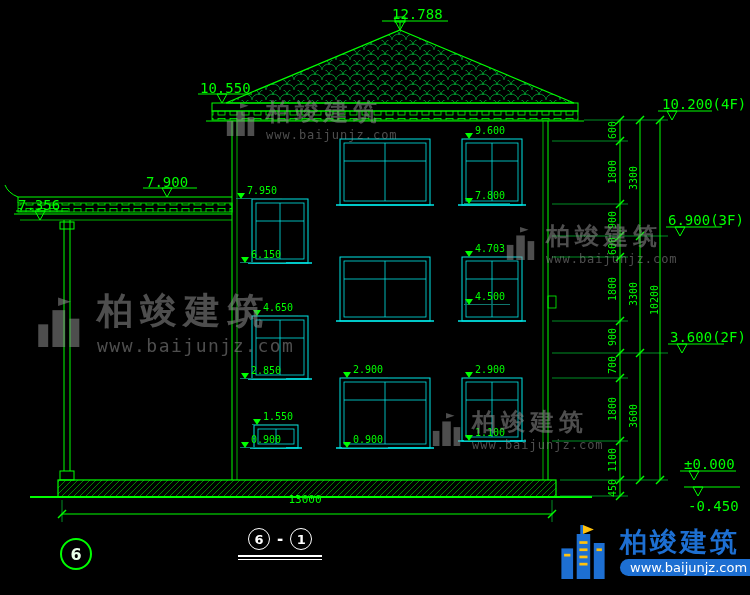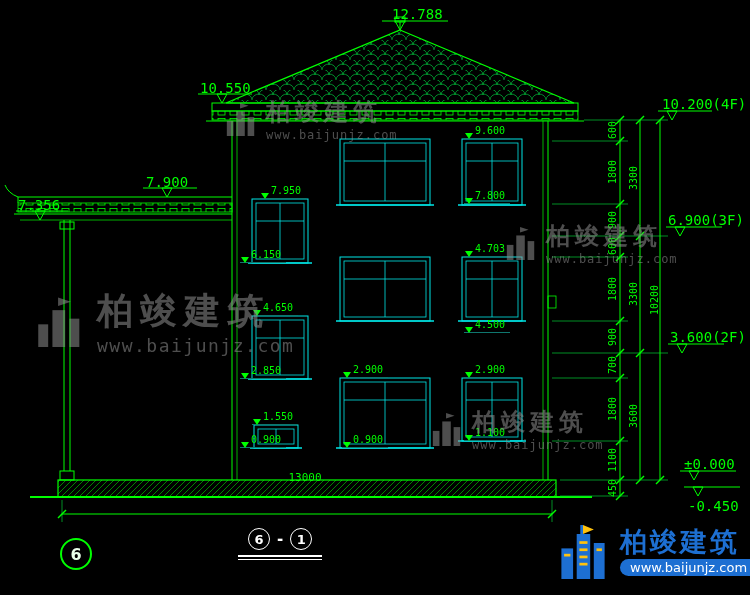--- a/index.html
+++ b/index.html
@@ -228,51 +228,51 @@
   <span class="lvl" style="left:200px;top:81px">10.550</span>
   <span class="lvl" style="left:146px;top:175px">7.900</span>
   <span class="lvl" style="left:18px;top:198px">7.356</span>
 
   <span class="lvl" style="left:662px;top:97px">10.200(4F)</span>
   <span class="lvl" style="left:668px;top:213px">6.900(3F)</span>
   <span class="lvl" style="left:670px;top:330px">3.600(2F)</span>
   <span class="lvl" style="left:684px;top:457px">±0.000</span>
   <span class="lvl" style="left:688px;top:499px">-0.450</span>
 
-  <span class="wlvl" style="left:260px;top:186px">7.950</span>
+  <span class="wlvl" style="left:236px;top:186px">7.950</span>
   <span class="wlvl" style="left:240px;top:250px">6.150</span>
   <span class="wlvl" style="left:252px;top:303px">4.650</span>
   <span class="wlvl" style="left:240px;top:366px">2.850</span>
   <span class="wlvl" style="left:252px;top:412px">1.550</span>
   <span class="wlvl" style="left:240px;top:435px">0.900</span>
   <span class="wlvl" style="left:342px;top:365px">2.900</span>
   <span class="wlvl" style="left:342px;top:435px">0.900</span>
   <span class="wlvl" style="left:464px;top:126px">9.600</span>
   <span class="wlvl" style="left:464px;top:191px">7.800</span>
   <span class="wlvl" style="left:464px;top:244px">4.703</span>
-  <span class="wlvl" style="left:464px;top:320px">4.500</span>
+  <span class="wlvl" style="left:464px;top:292px">4.500</span>
   <span class="wlvl" style="left:464px;top:365px">2.900</span>
   <span class="wlvl" style="left:464px;top:428px">1.100</span>
 
   <span class="vdim" style="left:613px;top:130px">600</span>
   <span class="vdim" style="left:613px;top:172px">1800</span>
   <span class="vdim" style="left:613px;top:220px">900</span>
   <span class="vdim" style="left:613px;top:246px">600</span>
   <span class="vdim" style="left:613px;top:289px">1800</span>
   <span class="vdim" style="left:613px;top:337px">900</span>
   <span class="vdim" style="left:613px;top:365px">700</span>
   <span class="vdim" style="left:613px;top:409px">1800</span>
   <span class="vdim" style="left:613px;top:460px">1100</span>
   <span class="vdim" style="left:613px;top:488px">450</span>
   <span class="vdim" style="left:634px;top:178px">3300</span>
   <span class="vdim" style="left:634px;top:294px">3300</span>
   <span class="vdim" style="left:634px;top:416px">3600</span>
   <span class="vdim" style="left:655px;top:300px">10200</span>
 
-  <span class="hdim" style="left:305px;top:472px">13000</span>
+  <span class="hdim" style="left:305px;top:494px">13000</span>
 
   <div class="wm" style="left:224px;top:100px">
     <svg width="34" height="38" viewBox="0 0 36 40">
       <rect x="3" y="22" width="7" height="16" fill="#8f8f8f"></rect>
       <rect x="13" y="12" width="9" height="26" fill="#8f8f8f"></rect>
       <rect x="25" y="18" width="7" height="20" fill="#8f8f8f"></rect>
       <path d="M17 12 V3 l9 3 -9 3 Z" fill="#8f8f8f"></path>
     </svg>
     <div class="wm-txt">
       <div class="wm-name">柏竣建筑</div>

